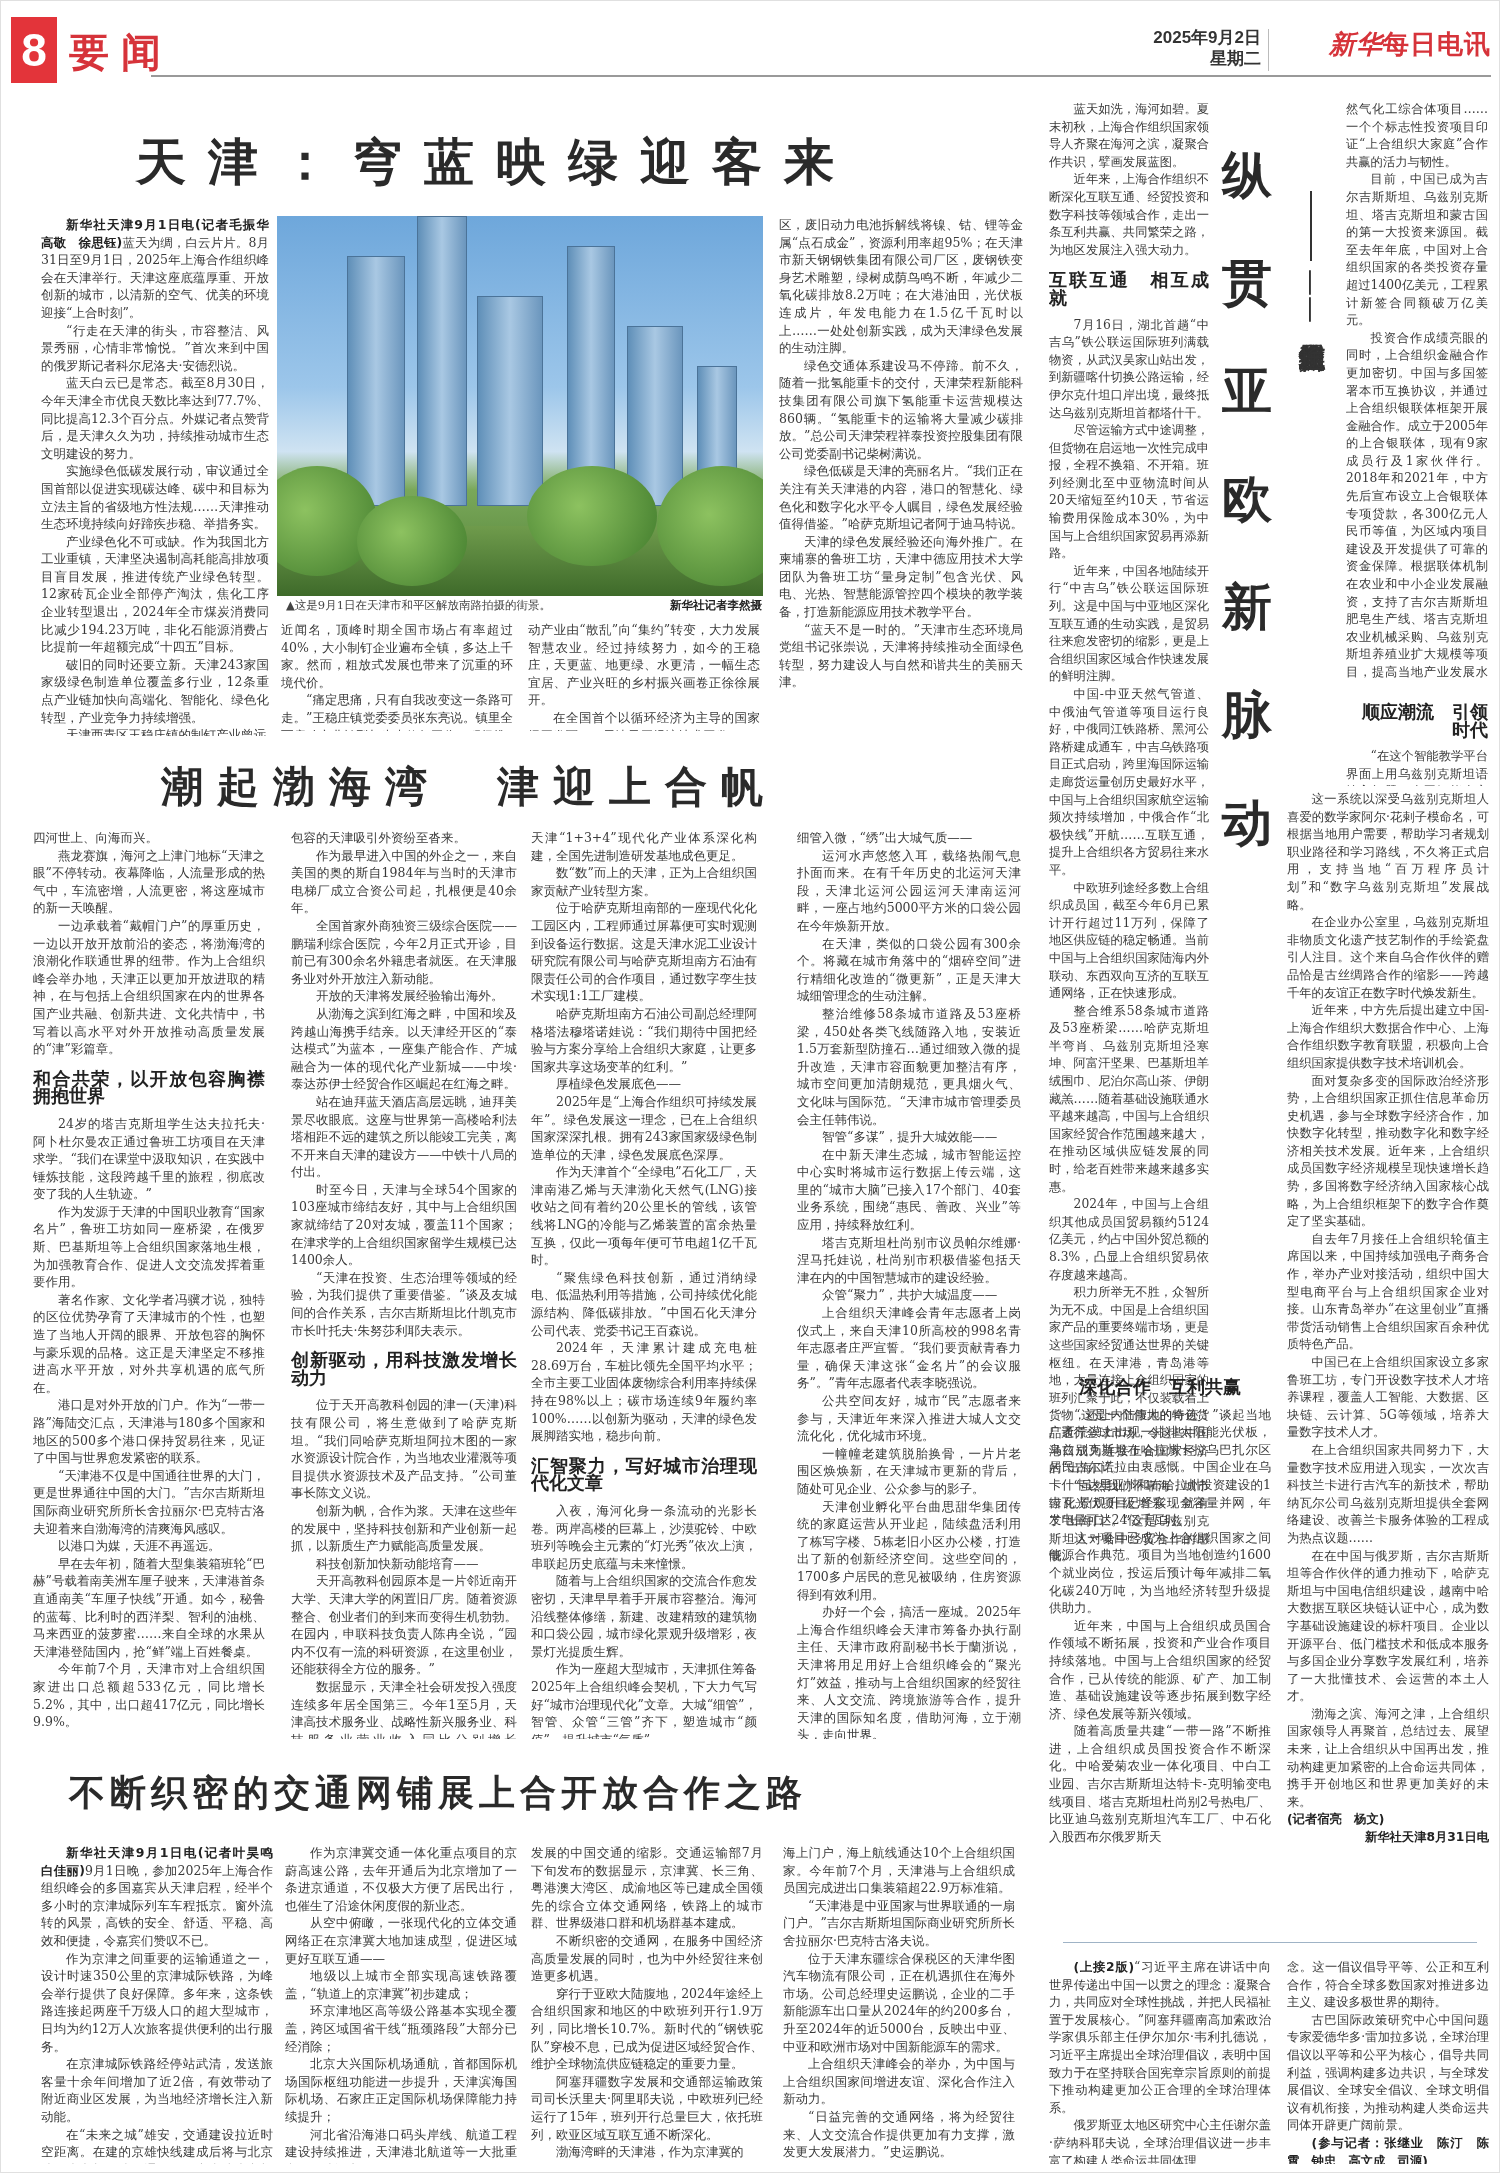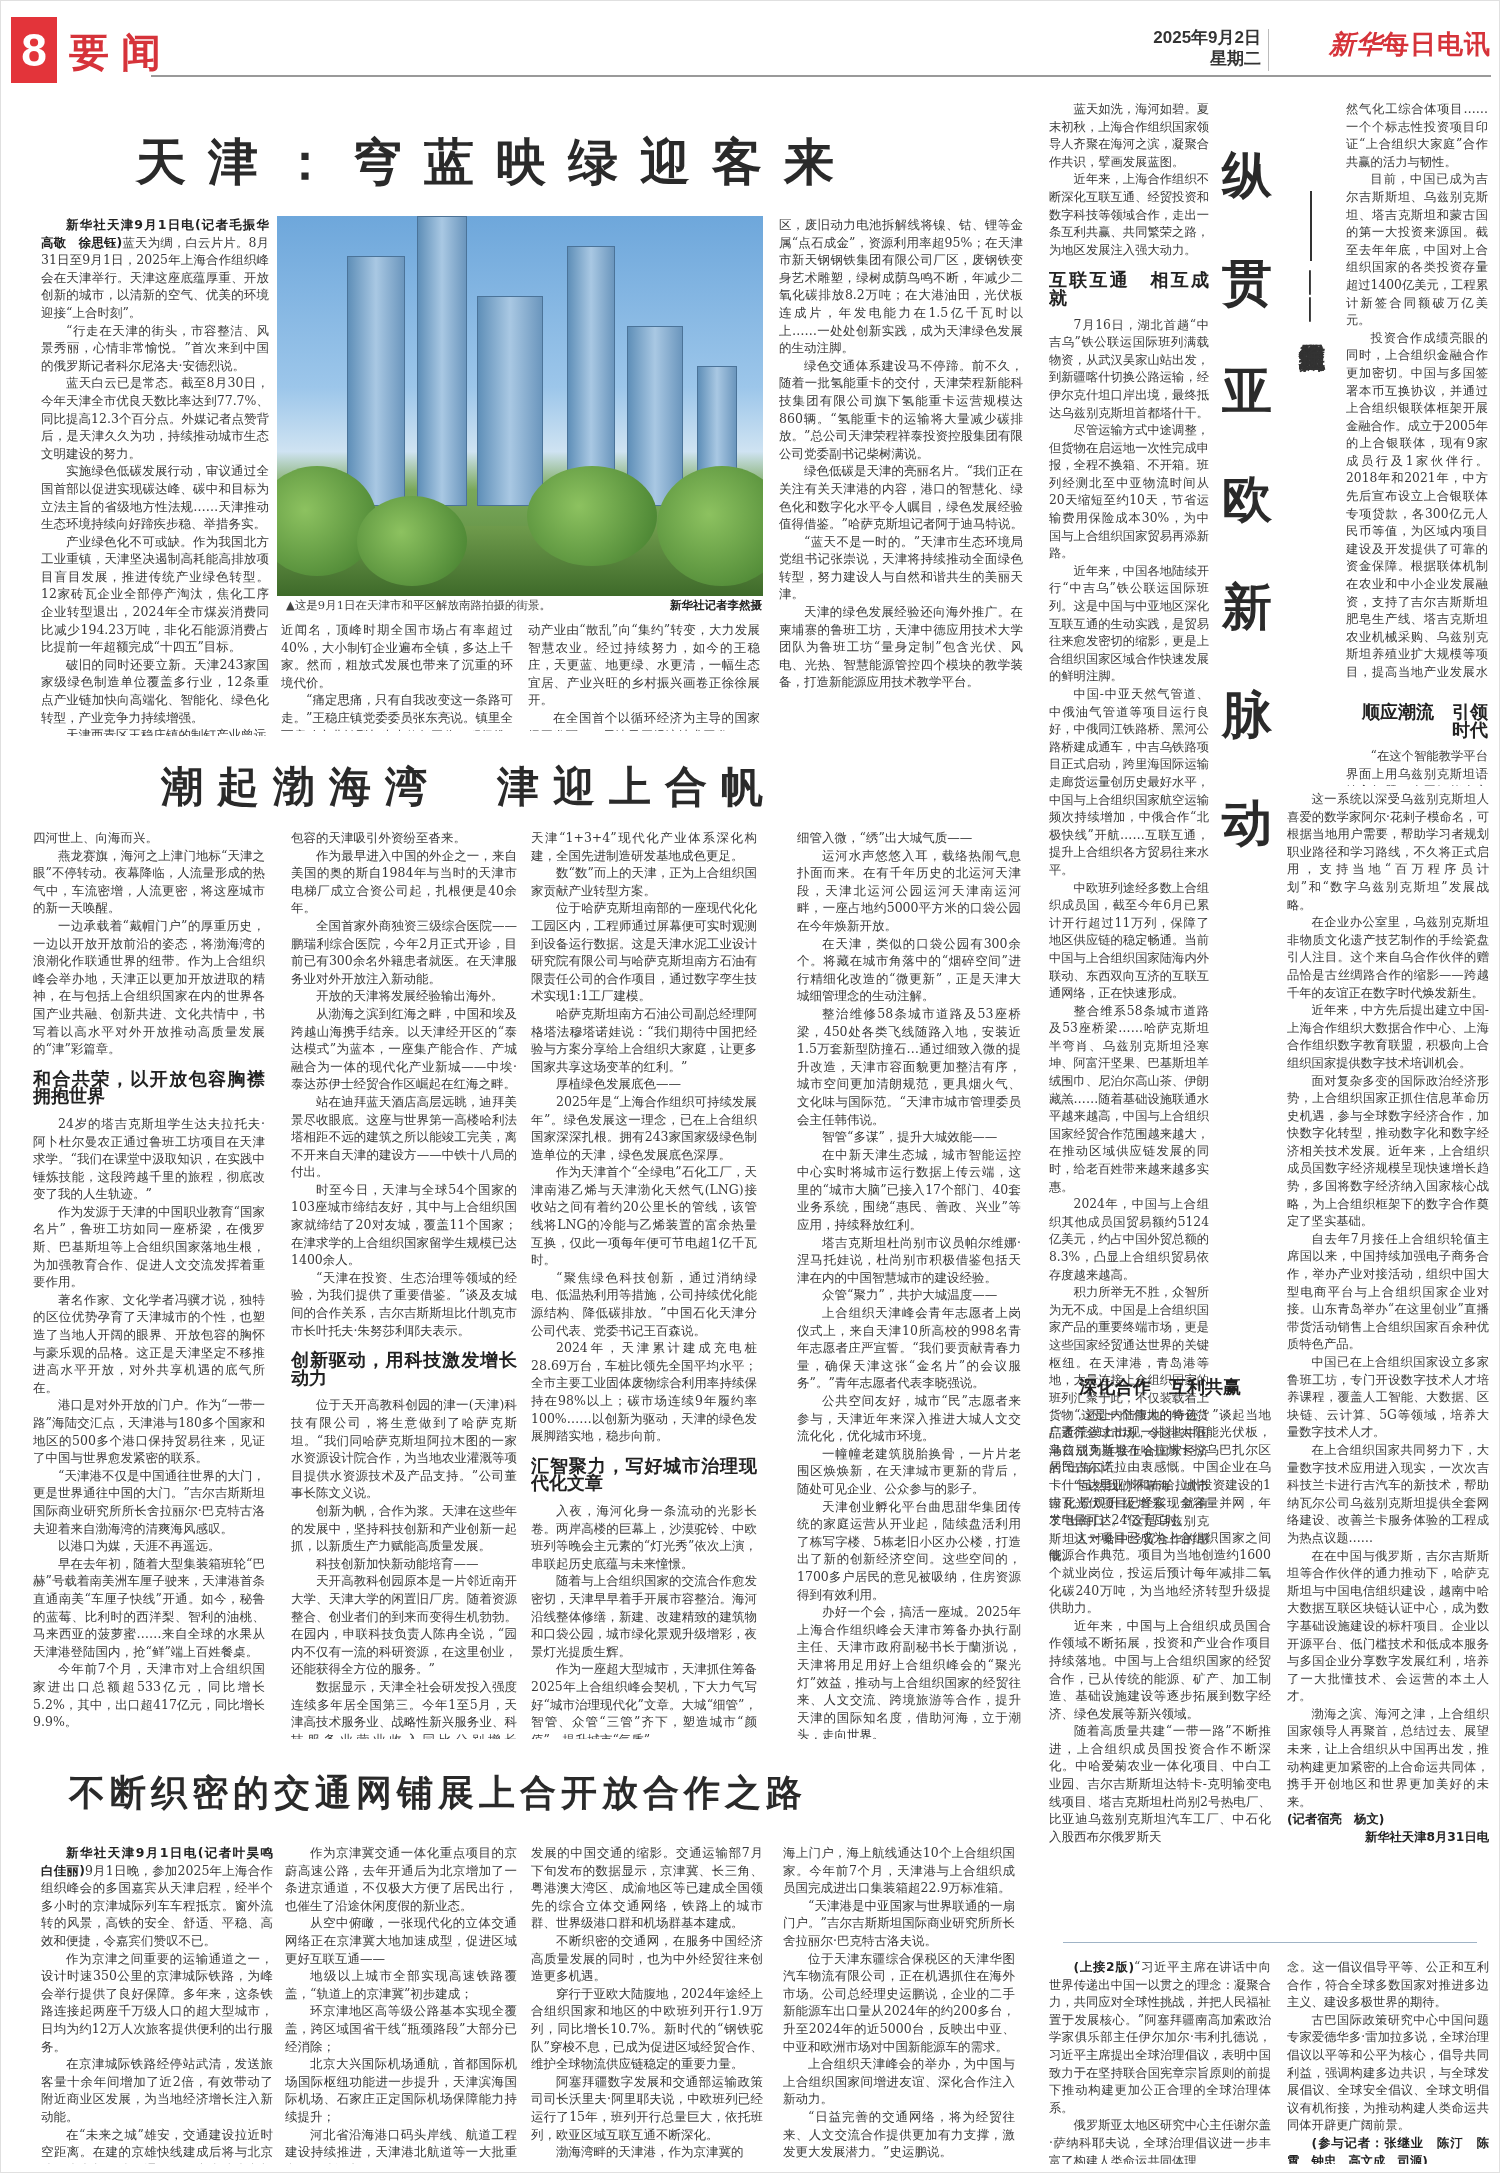--- a/index.html
+++ b/index.html
@@ -102,22 +102,22 @@
     <p>“痛定思痛，只有自我改变这一条路可走。”王稳庄镇党委委员张东亮说。镇里全面启动产业转型与生态修复工作，积极推</p>
   </div>
   <div class="col" style="left:527px; top:620px; width:232px; height:110px;">
     <p class="noindent">动产业由“散乱”向“集约”转变，大力发展智慧农业。经过持续努力，如今的王稳庄，天更蓝、地更绿、水更清，一幅生态宜居、产业兴旺的乡村振兴画卷正徐徐展开。</p>
     <p>在全国首个以循环经济为主导的国家级开发区——天津子牙经济技术开发</p>
   </div>
   <div class="col" style="left:778px; top:215px; width:244px; height:515px;">
     <p class="noindent">区，废旧动力电池拆解线将镍、钴、锂等金属“点石成金”，资源利用率超95%；在天津市新天钢钢铁集团有限公司厂区，废钢铁变身艺术雕塑，绿树成荫鸟鸣不断，年减少二氧化碳排放8.2万吨；在大港油田，光伏板连成片，年发电能力在1.5亿千瓦时以上……一处处创新实践，成为天津绿色发展的生动注脚。</p>
     <p>绿色交通体系建设马不停蹄。前不久，随着一批氢能重卡的交付，天津荣程新能科技集团有限公司旗下氢能重卡运营规模达860辆。“氢能重卡的运输将大量减少碳排放。”总公司天津荣程祥泰投资控股集团有限公司党委副书记柴树满说。</p>
     <p>绿色低碳是天津的亮丽名片。“我们正在关注有关天津港的内容，港口的智慧化、绿色化和数字化水平令人瞩目，绿色发展经验值得借鉴。”哈萨克斯坦记者阿于迪马特说。</p>
+    <p>天津的绿色发展经验还向海外推广。在柬埔寨的鲁班工坊，天津中德应用技术大学团队为鲁班工坊“量身定制”包含光伏、风电、光热、智慧能源管控四个模块的教学装备，打造新能源应用技术教学平台。</p>
     <p>“蓝天不是一时的。”天津市生态环境局党组书记张崇说，天津将持续推动全面绿色转型，努力建设人与自然和谐共生的美丽天津。</p>
-    <p>天津的绿色发展经验还向海外推广。在柬埔寨的鲁班工坊，天津中德应用技术大学团队为鲁班工坊“量身定制”包含光伏、风电、光热、智慧能源管控四个模块的教学装备，打造新能源应用技术教学平台。</p>
   </div>
 
   <div class="headline h2">潮起渤海湾　津迎上合帆</div>
 
   <div class="col" style="left:32px; top:828px; width:232px; height:910px;">
     <p class="noindent">四河世上、向海而兴。</p>
     <p>燕龙赛旗，海河之上津门地标“天津之眼”不停转动。夜幕降临，人流量形成的热气中，车流密增，人流更密，将这座城市的新一天唤醒。</p>
     <p>一边承载着“戴帽门户”的厚重历史，一边以开放开放前沿的姿态，将渤海湾的浪潮化作联通世界的纽带。作为上合组织峰会举办地，天津正以更加开放进取的精神，在与包括上合组织国家在内的世界各国产业共融、创新共进、文化共情中，书写着以高水平对外开放推动高质量发展的“津”彩篇章。</p>
     <p class="sub">和合共荣，以开放包容胸襟拥抱世界</p>
     <p>24岁的塔吉克斯坦学生达夫拉托夫·阿卜杜尔曼农正通过鲁班工坊项目在天津求学。“我们在课堂中汲取知识，在实践中锤炼技能，这段跨越千里的旅程，彻底改变了我的人生轨迹。”</p>

